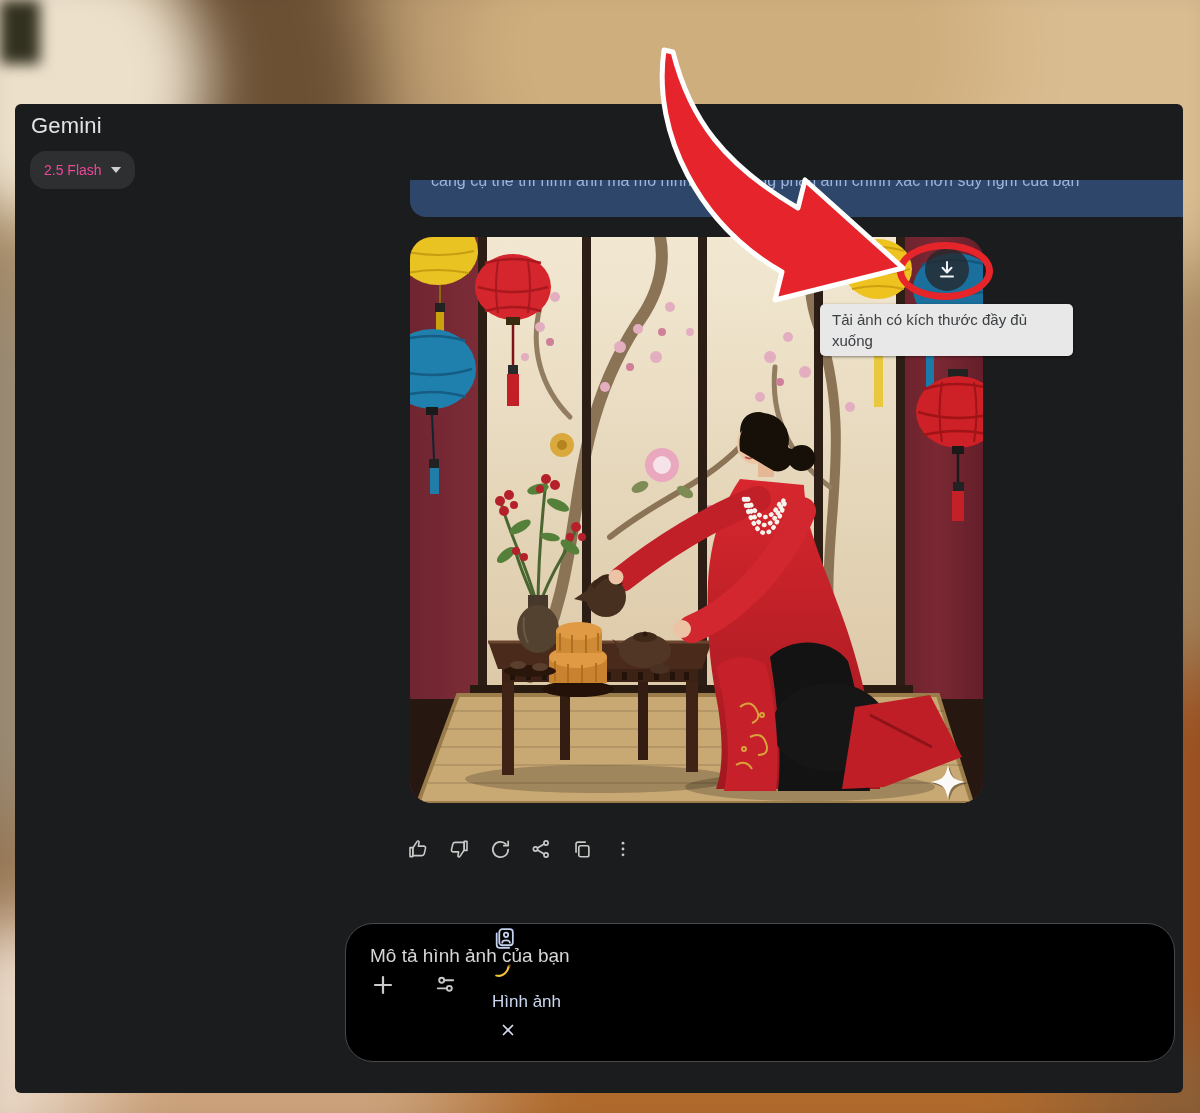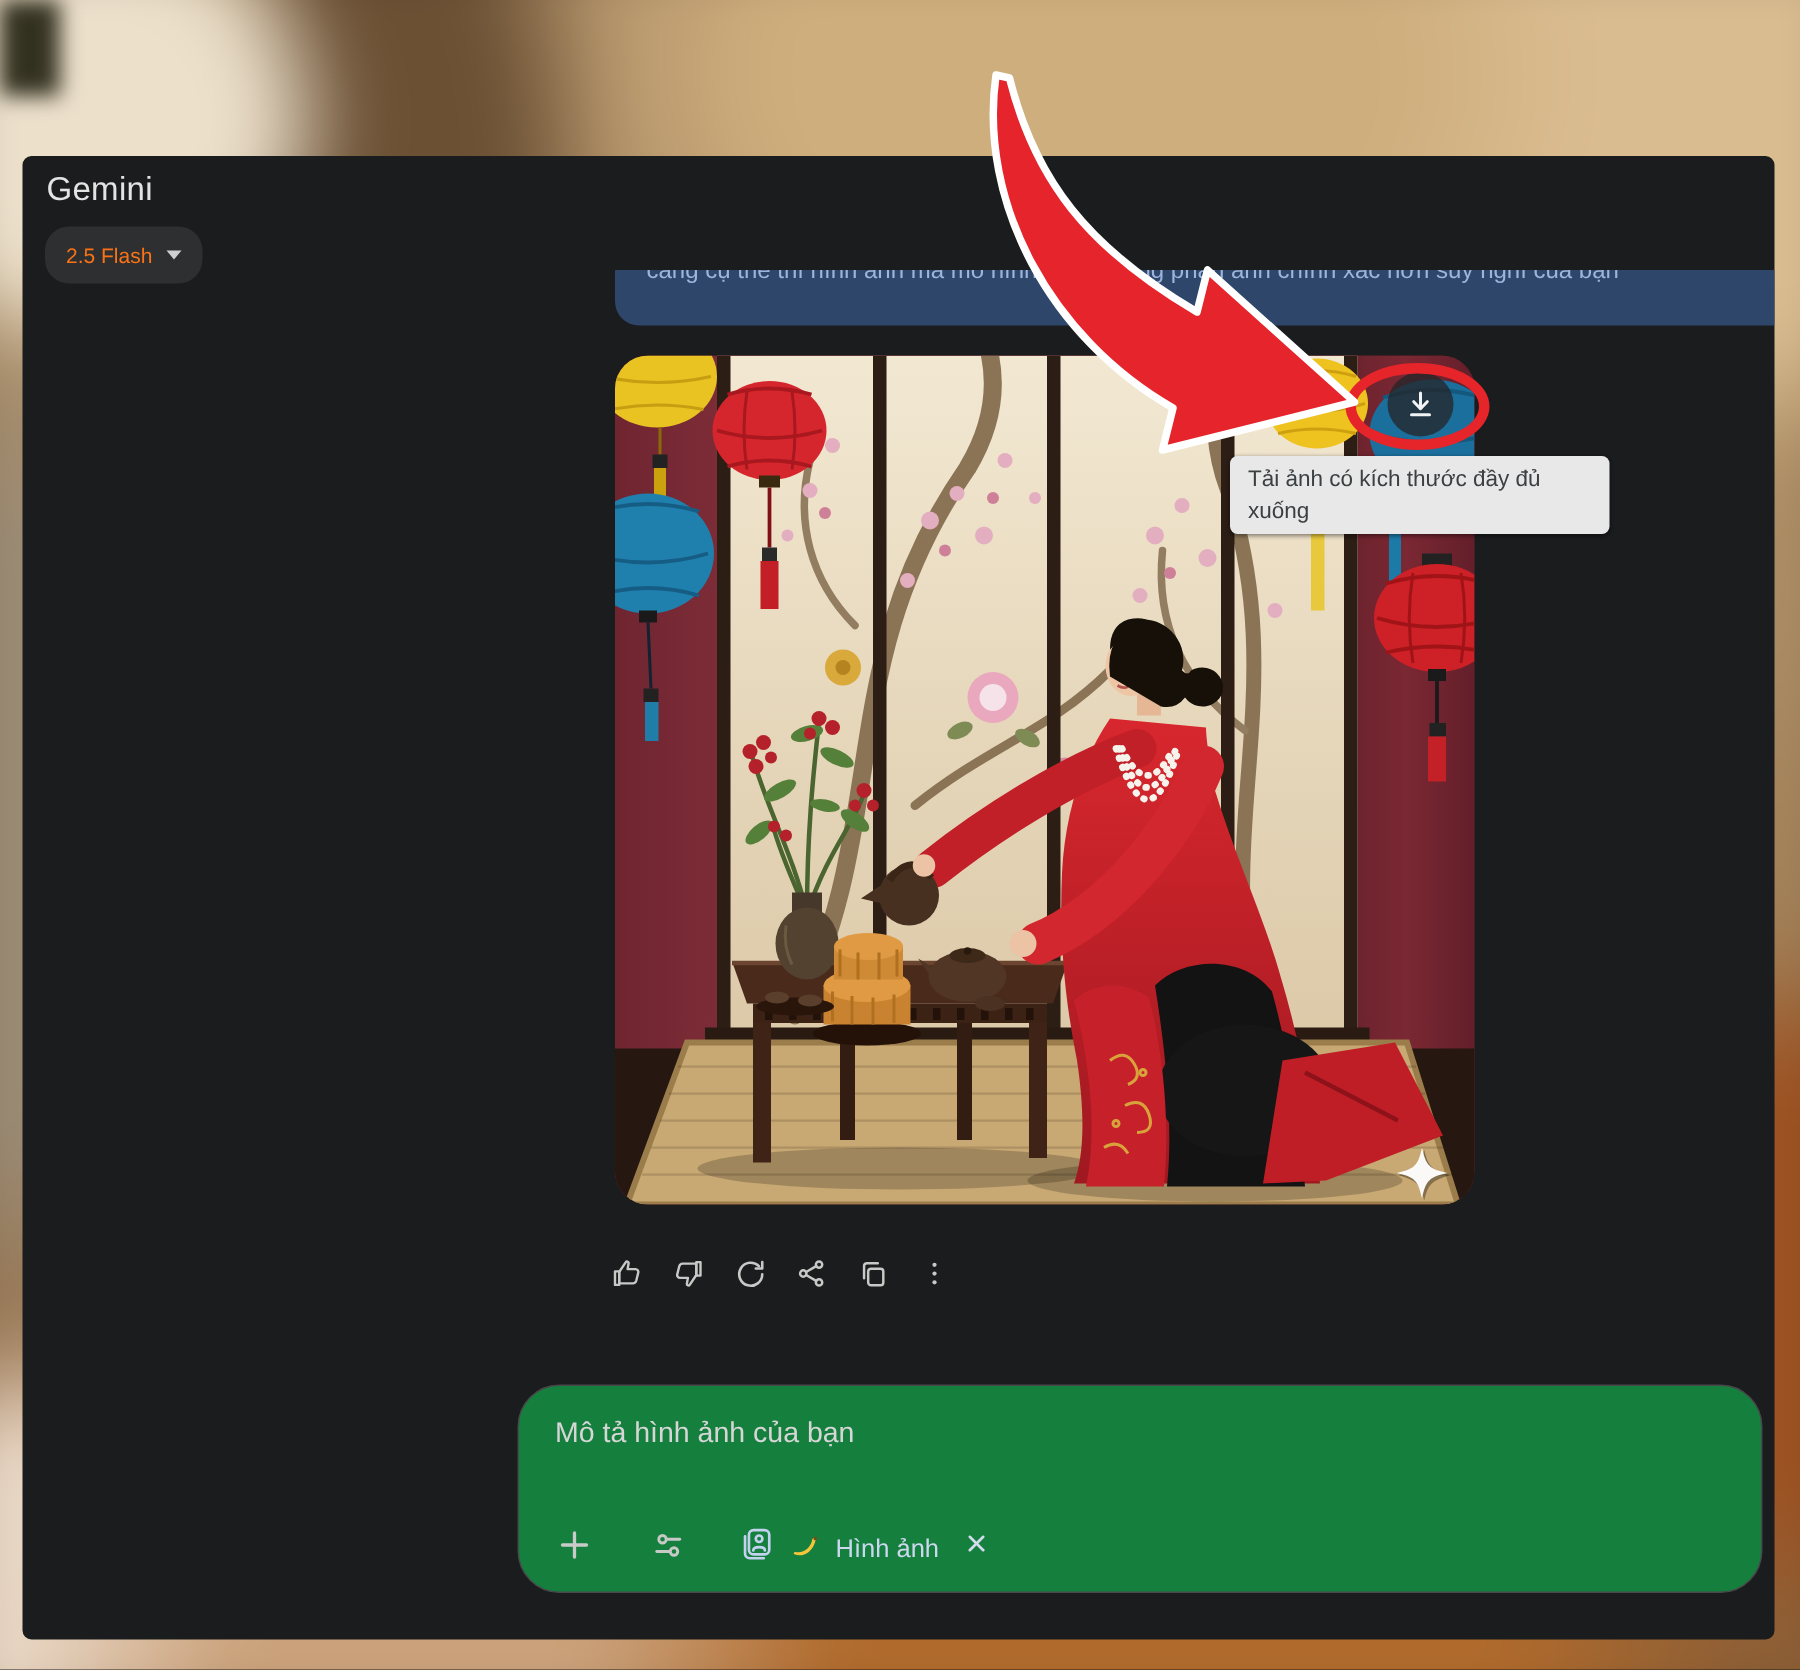--- a/index.html
+++ b/index.html
@@ -26,21 +26,21 @@
     filter:blur(7px); }
 
   
   .app { position:absolute; left:15px; top:104px; width:1168px; height:989px;
     background:#1b1c1d; border-radius:6px; overflow:hidden; }
 
   .app-title { position:absolute; left:16px; top:9px; font-size:22px; color:#e3e3e3;
     letter-spacing:.2px; }
   .model-pill { position:absolute; left:15px; top:47px; height:38px; padding:0 14px;
     background:#2d2f31; border-radius:16px; display:flex; align-items:center; gap:9px;
-    color:#f97316; font-size:14px; cursor:pointer;justify-content:space-between; }
+    color:#ec4899; font-size:14px; cursor:pointer;justify-content:space-between; }
   .caret { width:0; height:0; border-left:5px solid transparent; border-right:5px solid transparent;
     border-top:6px solid #cfcfcf; }
 
   
   .bubble { position:absolute; left:395px; top:76px; right:0; height:37px;
     background:#2e4669; border-radius:0 0 0 16px; overflow:hidden; }
   .bubble-text { display:block; margin-top:-9px; padding-left:21px; white-space:nowrap;
     font-size:16px; line-height:20px; color:#9db4dc; }
 
   
@@ -50,26 +50,26 @@
     background:rgba(36,39,42,.78); display:flex; align-items:center; justify-content:center;
     cursor:pointer; }
 
   
   .actions { position:absolute; left:391px; top:733px; display:flex; gap:17px; }
   .act { width:24px; height:24px; display:flex; align-items:center; justify-content:center;
     cursor:pointer; }
 
   
   .composer { position:absolute; left:330px; top:819px; width:830px; height:139px;
-    border:1px solid #47494b; border-radius:28px; background:#15803d; }
+    border:1px solid #47494b; border-radius:28px; background:#000000; }
   .prompt { position:absolute; left:24px; top:21px; right:20px; font-size:19px; color:#d6d6d6; }
   .composer-row { position:absolute; left:24px; bottom:18px; display:flex; align-items:center; }
   .cbtn { width:26px; height:26px; display:flex; align-items:center; justify-content:center; cursor:pointer; }
   .tunebtn { margin-left:36px; }
-  .chip { margin-left:34px; display:flex; align-items:flex-end; gap:9px; cursor:pointer; }
+  .chip { margin-left:34px; display:flex; align-items:flex-start; gap:9px; cursor:pointer;flex-direction:column; }
   .chip-label { font-size:17px; color:#ccd8f0; }
   .chip-x { margin-left:7px; }
 
   .footer { position:absolute; left:540px; right:4px; bottom:-3px; text-align:center;
     font-size:14px; color:#8f9290; }
 
   
   .ring { position:absolute; left:897px; top:242px; width:96px; height:58px;
     border:7px solid #e5252a; border-radius:50%; z-index:6; }
   .tooltip { position:absolute; left:820px; top:304px; width:253px; min-height:52px;

